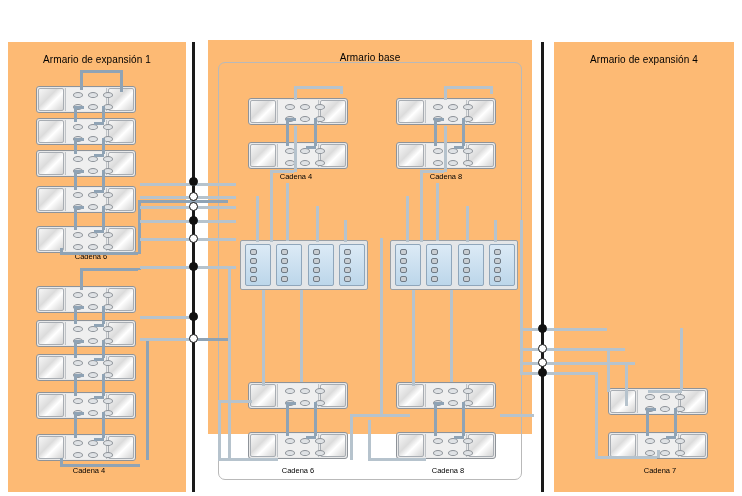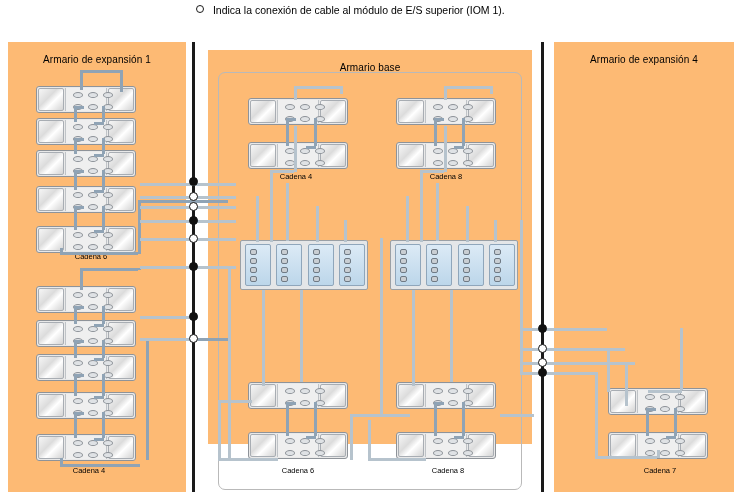--- a/index.html
+++ b/index.html
@@ -15,21 +15,21 @@
   .legend-bullet{display:inline-block;width:8px;height:8px;border-radius:50%;
                  border:1.4px solid #1a1a1a;margin-right:6px;vertical-align:middle;
                  box-sizing:border-box;position:relative;top:-1px;}
   .legend-bullet.open{background:#ffffff;}
   .legend-bullet.filled{background:#1a1a1a;}
   .legend-text{vertical-align:middle;}
 
   
   .cabinet{position:absolute;background:#fdba74;box-sizing:border-box;}
   #cab-left{left:8px;top:42px;width:178px;height:450px;}
-  #cab-base{left:208px;top:50px;width:324px;height:394px;}
+  #cab-base{left:208px;top:40px;width:324px;height:394px;}
   #cab-right{left:554px;top:42px;width:180px;height:450px;}
 
   .cab-title{position:absolute;left:0;width:100%;top:12px;text-align:center;
              font-size:10px;letter-spacing:.1px;}
 
   .divider{position:absolute;width:3px;background:#1a1a1a;}
   #div-left{left:192px;top:42px;height:450px;}
   #div-right{left:541px;top:42px;height:450px;}
 
   
@@ -78,24 +78,20 @@
   
   .marker{position:absolute;width:9px;height:9px;border-radius:50%;
           border:1.6px solid #111;box-sizing:border-box;z-index:6;}
   .marker.open{background:#fff;}
   .marker.filled{background:#111;}
 </style>
 </head>
 <body>
 
 <div id="legend">
-  <div class="legend-row r1">
-    <span class="legend-bullet open"></span>
-    <span class="legend-text">Indica la conexión de cable al módulo de E/S superior (IOM 1).</span>
-  </div>
 </div>
 
 <div class="cabinet" id="cab-left">
   <div class="cab-title">Armario de expansión 1</div>
 </div>
 
 <div class="cabinet" id="cab-base">
   <div class="cab-title">Armario base</div>
   <div class="inner-frame" style="left:10px;top:22px;width:304px;height:418px;"></div>
 </div>

